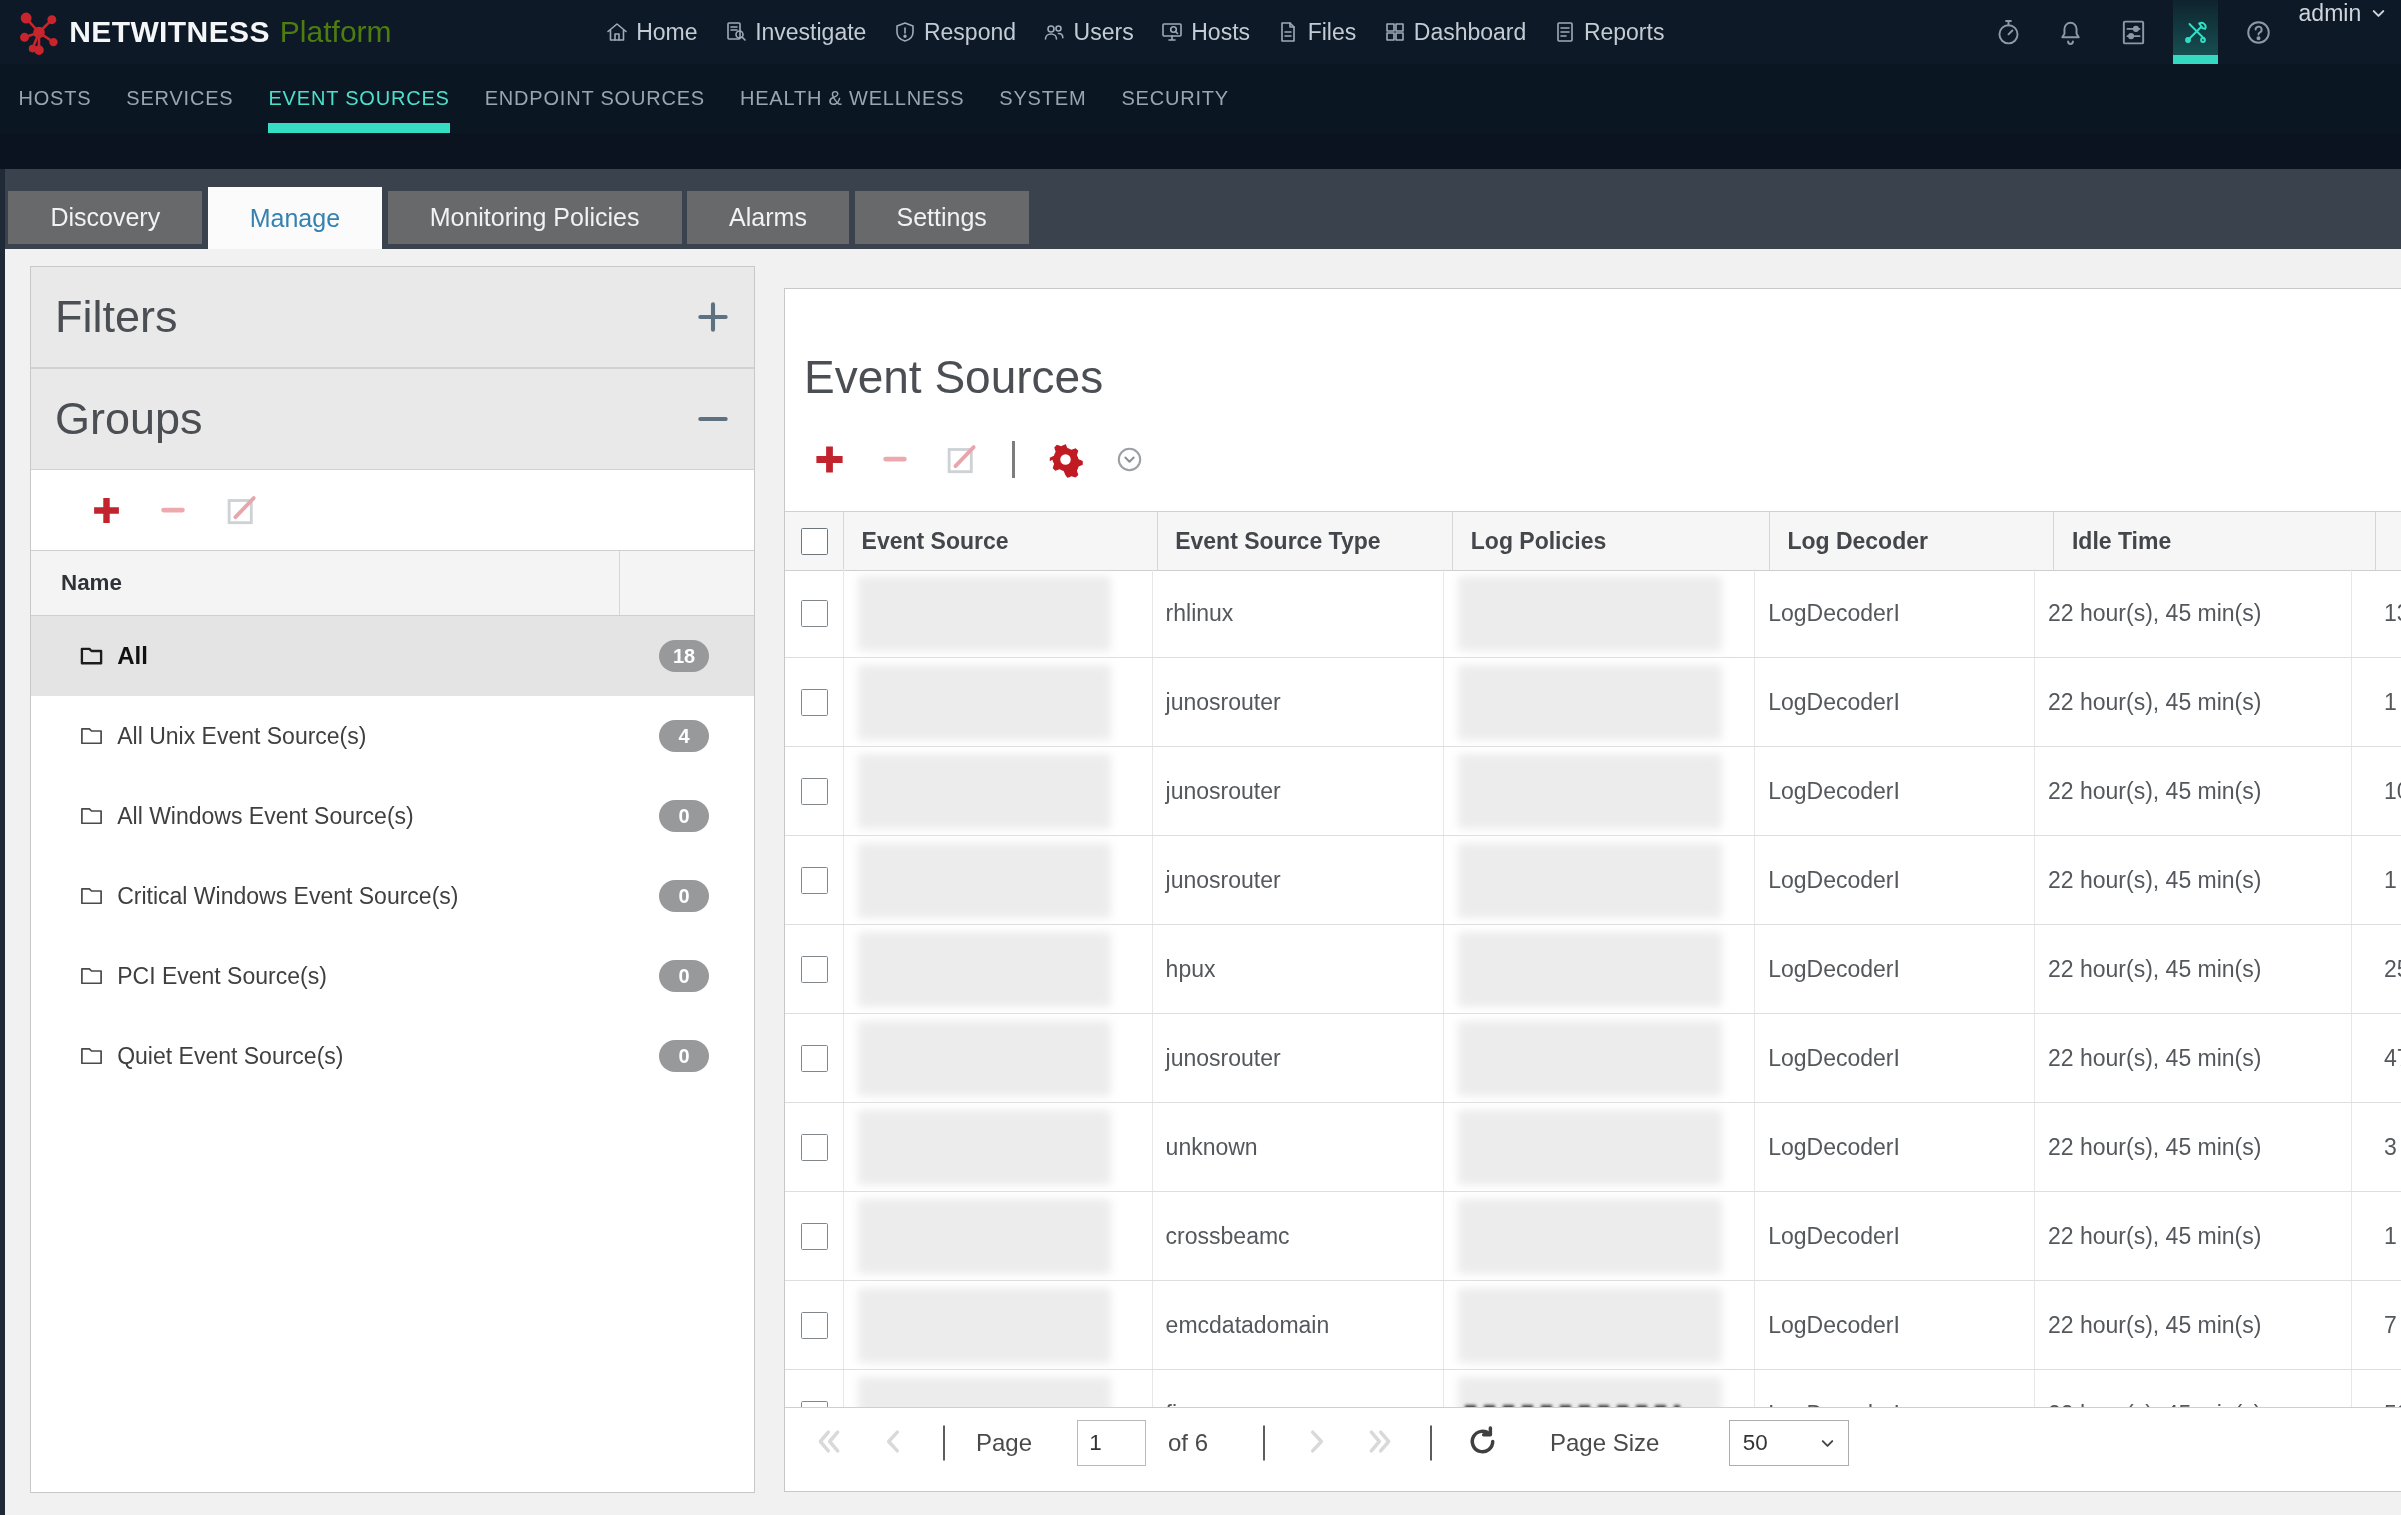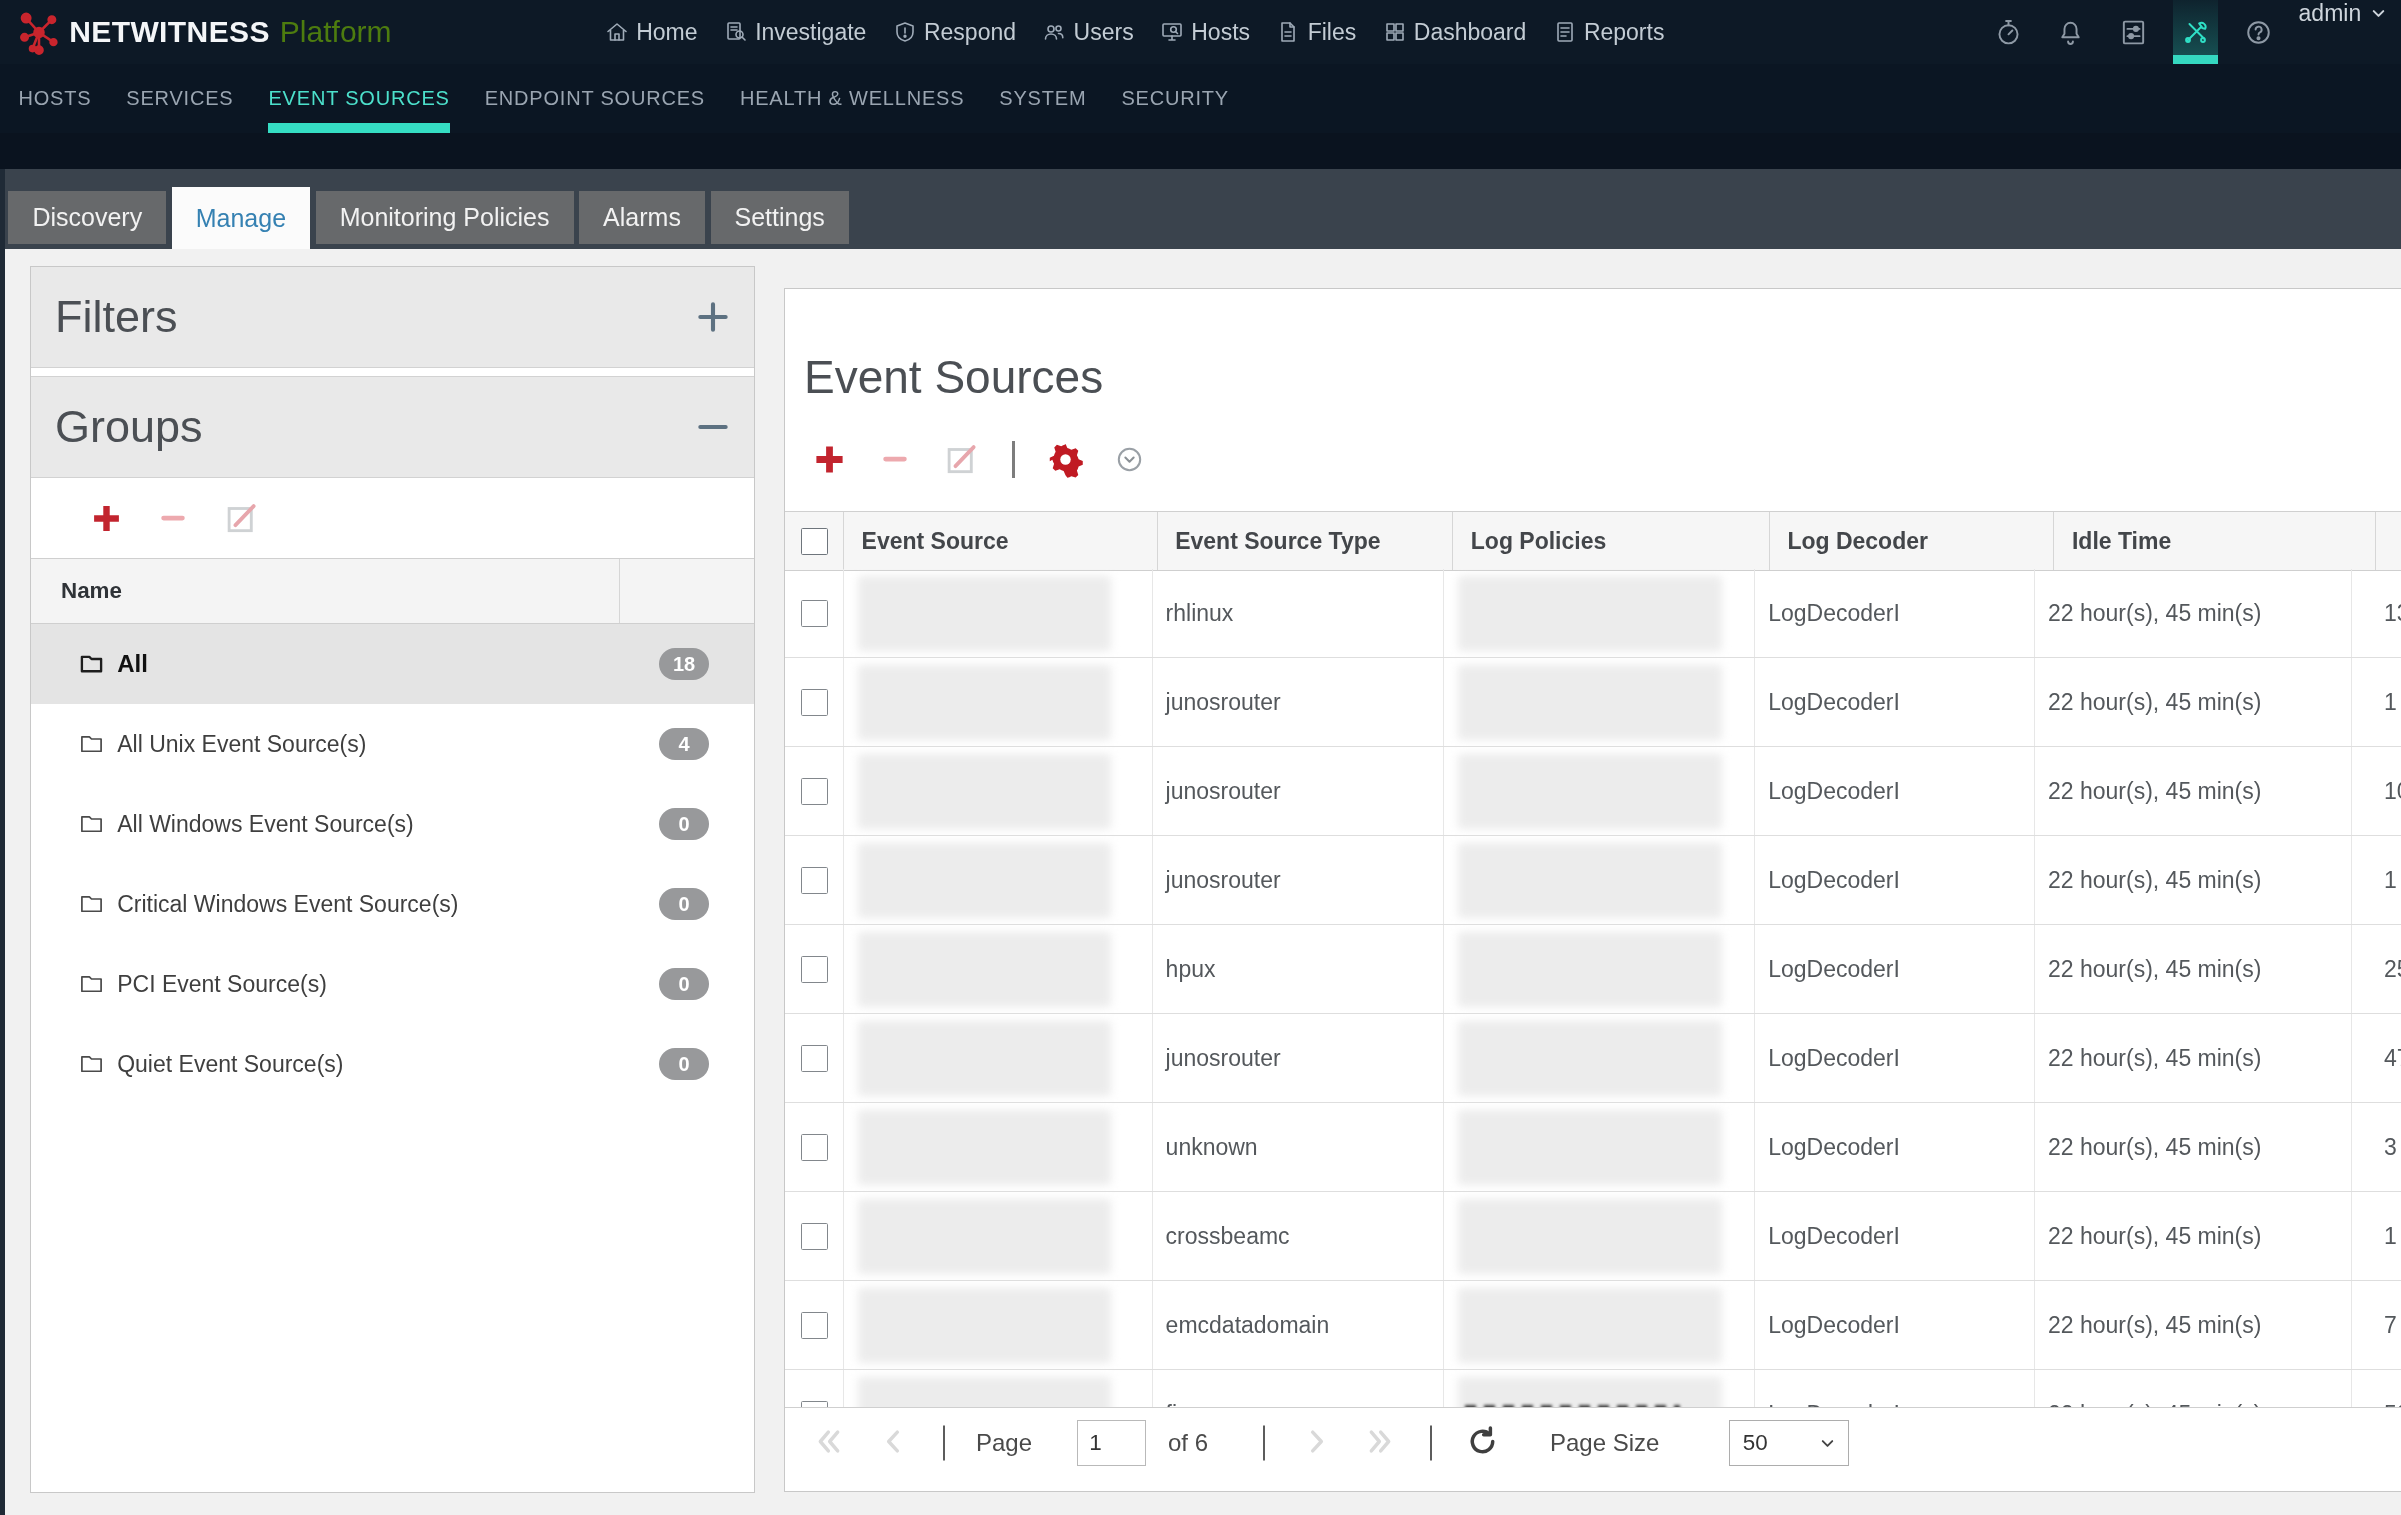--- a/index.html
+++ b/index.html
@@ -27,30 +27,30 @@
   .subnav{position:absolute;left:0;top:64px;width:100%;height:69px;background:#0b1623;
           display:flex;align-items:center;gap:35px;padding-left:18.4px}
   .sn{color:#9aa5b1;font-size:20px;letter-spacing:0.8px;height:100%;display:flex;align-items:center;position:relative;cursor:pointer}
   .sn.active{color:#4ce0cb}
   .sn.active::after{content:"";position:absolute;left:0;right:0;bottom:0;height:10.4px;background:#35ddc3}
   .band{position:absolute;left:0;top:133px;width:100%;height:36px;background:#0a131f}
 
   
   .tabstrip{position:absolute;left:0;top:169px;width:100%;height:80px;background:#3a434d;
             display:flex;align-items:flex-end;padding-left:5.6px}
-  .tab{height:53px;margin:0 2.8px 4.8px 2.8px;padding:0 24px;background:#67696b;color:#f2f2f2;
+  .tab{height:53px;margin:0 2.8px 4.8px 2.8px;padding:0 42px;background:#67696b;color:#f2f2f2;
        font-size:25px;display:flex;align-items:center;cursor:pointer}
   .tab.active{height:62px;margin-bottom:0;background:#fbfbfb;color:#3581b2}
 
   .left-edge{position:absolute;left:0;top:169px;width:4.8px;bottom:0;background:#1f2a36}
 
   
   .left-panel{position:absolute;left:30px;top:266px;width:723px;height:1225px;background:#fff;border:0.8px solid #c8c8c8}
   .sec-head{position:relative;height:100px;background:#e9e9e9;border-bottom:0.8px solid #d2d2d2}
-  .sec-head.groups{margin-top:8px;border-top:0.8px solid #d2d2d2}
+  .sec-head.groups{border-top:0.8px solid #d2d2d2}
   .sec-title{position:absolute;left:24px;top:50%;transform:translateY(-50%);font-size:45px;font-weight:300;color:#4b4f54}
   .sec-btn{position:absolute;right:22.4px;top:50%;transform:translateY(-50%);width:38px;height:38px;color:#5d7181;cursor:pointer}
   .sec-btn svg{width:38px;height:38px;stroke-width:2.6}
   .g-toolbar{height:80px;display:flex;align-items:center;padding-left:58px;gap:34px}
   .tool{cursor:pointer;display:flex;align-items:center}
   .name-head{position:relative;height:64px;background:#f4f4f4;border-top:0.8px solid #cfcfcf;border-bottom:0.8px solid #cfcfcf}
   .name-head .lbl{position:absolute;left:30px;top:50%;transform:translateY(-50%);font-size:22.4px;font-weight:700;color:#2f3337}
   .name-head .vsep{position:absolute;left:588px;top:0;bottom:0;width:0.8px;background:#d6d6d6}
   .grow{height:80px;display:flex;align-items:center;padding-left:46px;cursor:pointer}
   .grow.sel{background:#e4e4e4}

